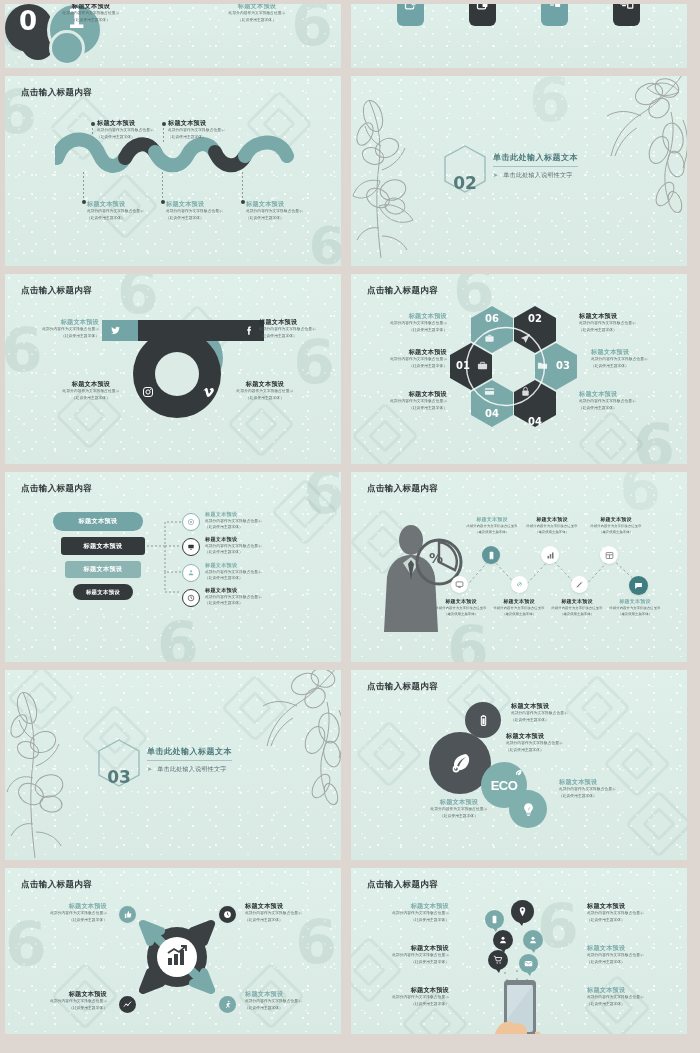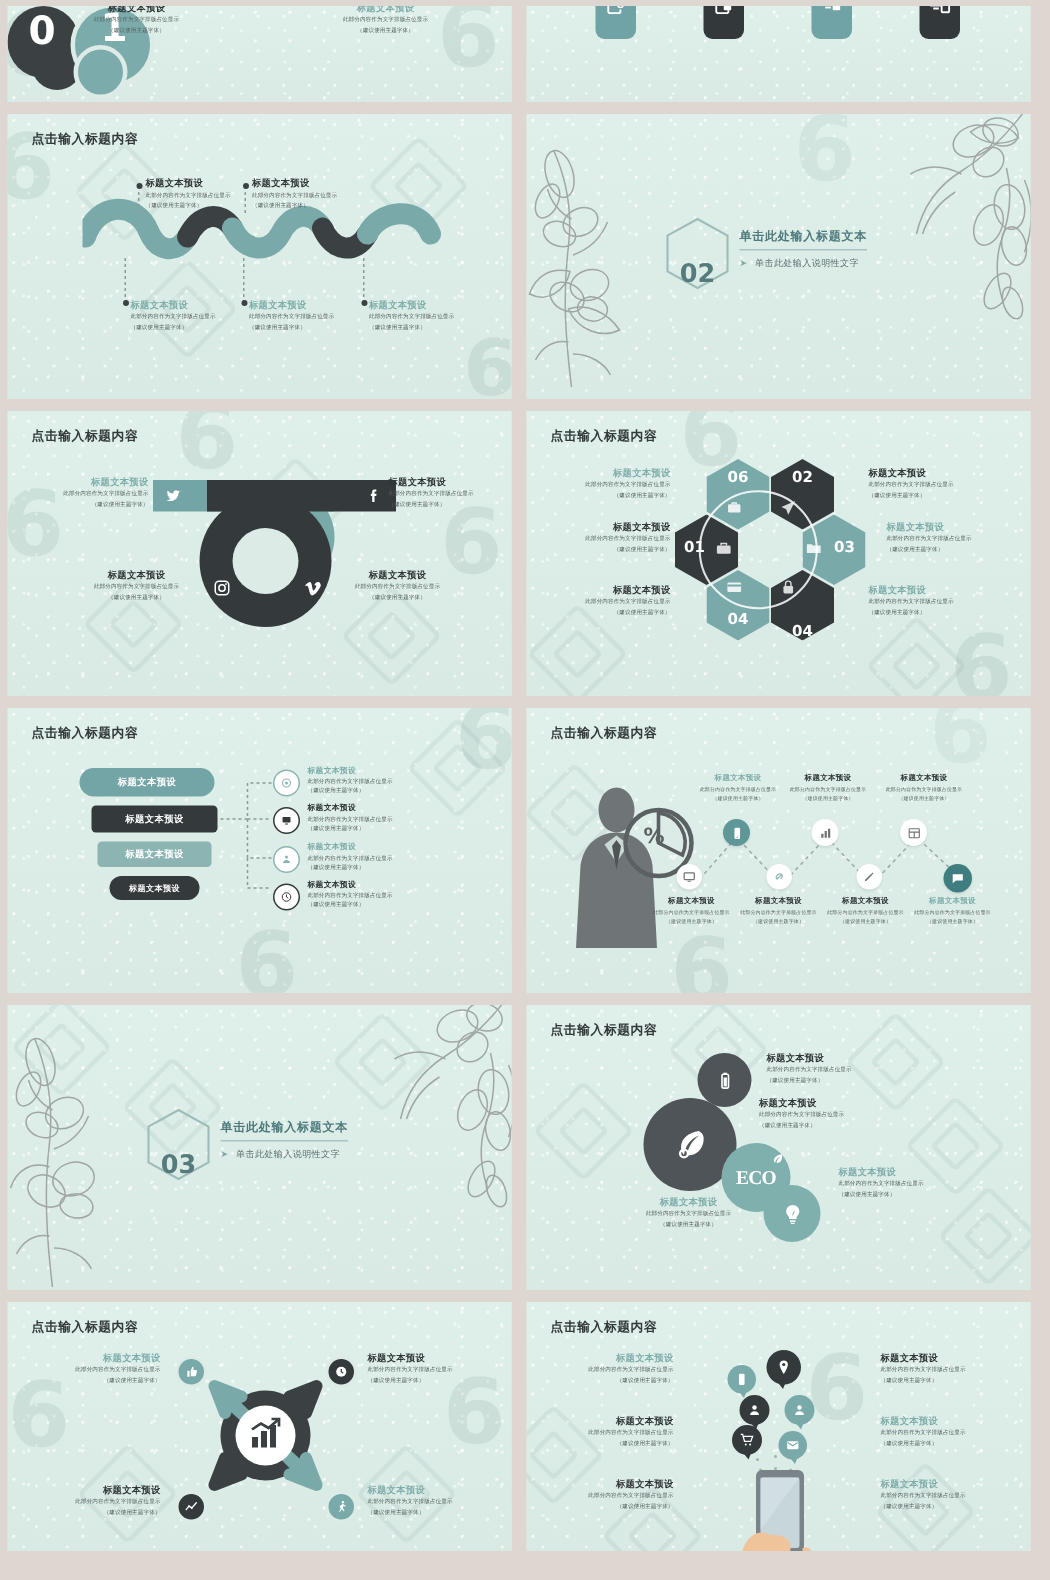--- a/index.html
+++ b/index.html
@@ -740,21 +740,21 @@
           <rect x="10" y="8" width="4" height="11" fill="#fff"></rect>
         </svg>
   </div>
   <div class="ecircle" style="left:78px;top:62px;width:62px;height:62px;background:#4e5457;z-index:4;">
     <svg viewBox="0 0 24 24" style="width:24px;height:24px">
           <path d="M18 3c-7 1-12 5-12 11 0 2 1 4 2 5 1-7 5-11 10-13-4 3-7 7-8 13 5 1 10-3 11-9 .3-3 .2-5-3-7z" fill="#fff"></path>
           <circle cx="8" cy="18" r="2.6" fill="none" stroke="#fff" stroke-width="1.6"></circle>
         </svg>
   </div>
   <div class="ecircle" style="left:130px;top:92px;width:46px;height:46px;background:#7fb0ad;z-index:6;">
-    <span style="color:#fff;font-size:13px;font-weight:bold;font-family:Liberation Serif, serif;letter-spacing:-.5px">ECO</span>
+    <span style="color:#fff;font-size:13px;font-weight:bold;font-family:Liberation Sans, sans-serif;letter-spacing:-.5px">ECO</span>
     <svg viewBox="0 0 24 24" style="position:absolute;right:4px;top:6px;width:10px;height:10px;fill:#fff;">
           <path d="M20 4c-6 0-12 3-13 9 0 2 1 3 2 4 1-6 5-9 9-10-3 2-6 5-7 10 5 1 9-3 9-8z"></path>
         </svg>
   </div>
   <div class="ecircle" style="left:158px;top:120px;width:38px;height:38px;background:#7fb0ad;z-index:5;">
     <svg viewBox="0 0 24 24" style="width:15px;height:15px">
           <path d="M12 2a7 7 0 0 1 7 7c0 3-2 4.5-3 6v2H8v-2c-1-1.5-3-3-3-6a7 7 0 0 1 7-7z" fill="#fff"></path>
           <rect x="9" y="18.5" width="6" height="1.6" fill="#fff"></rect>
           <rect x="10" y="21" width="4" height="1.4" fill="#fff"></rect>
           <path d="M12 14c-1-3 1-5 3-6-2 3-2 4-3 6z" fill="#7fb0ad"></path>

